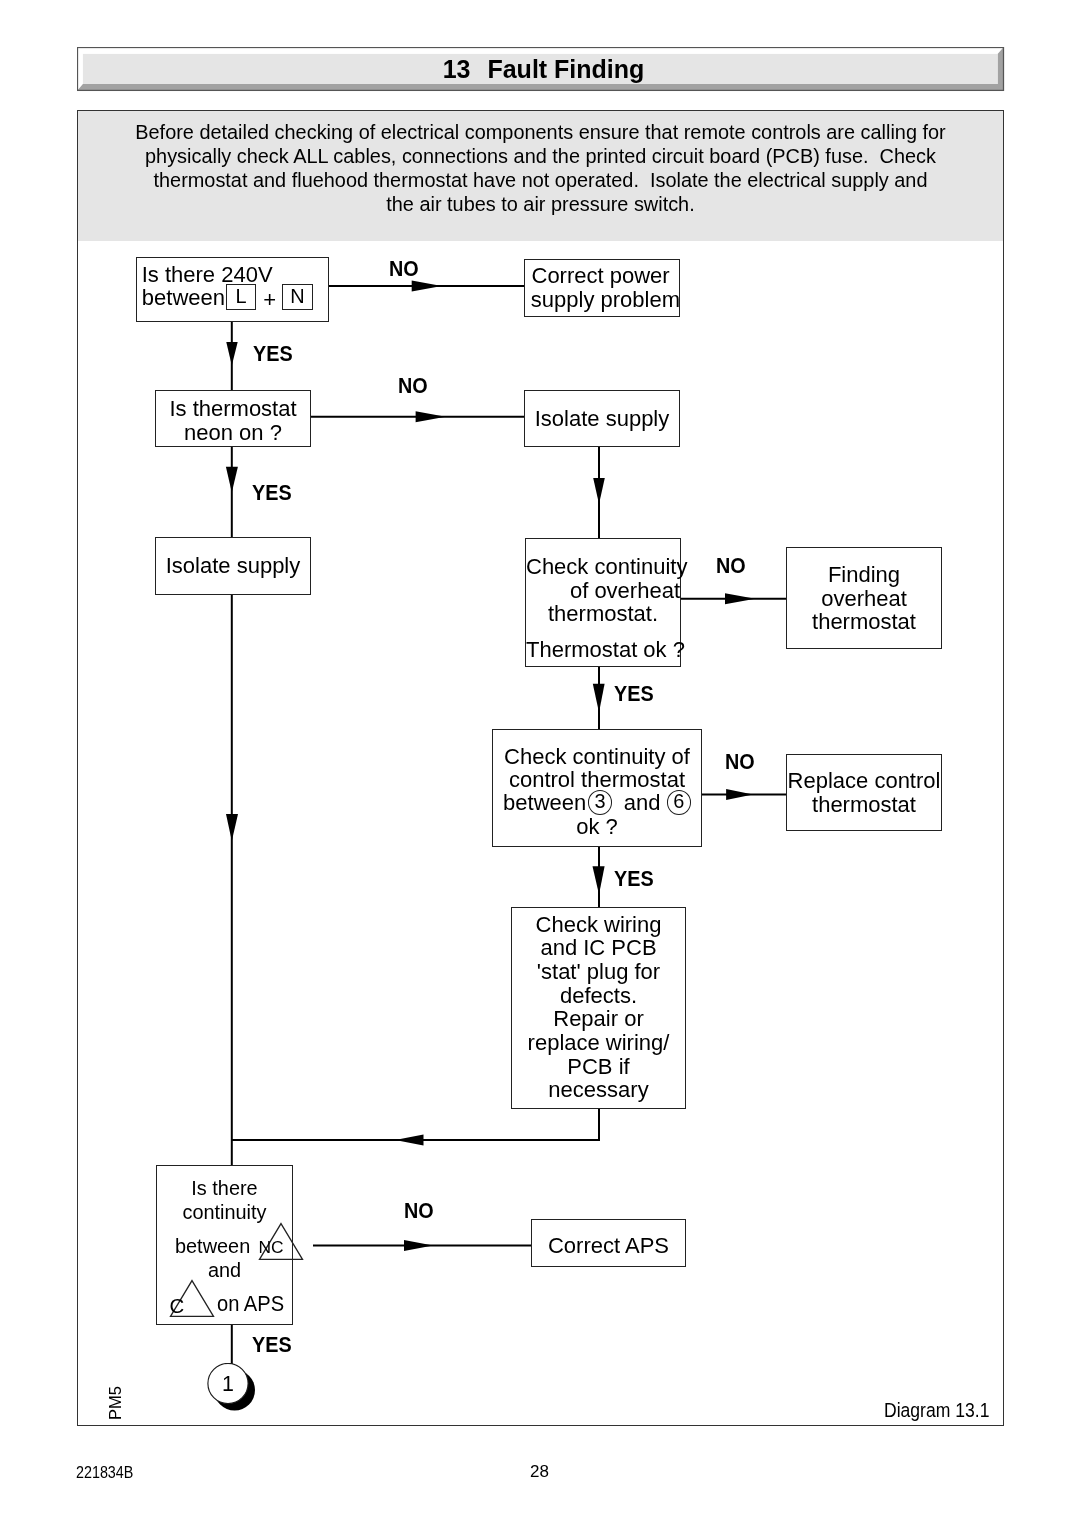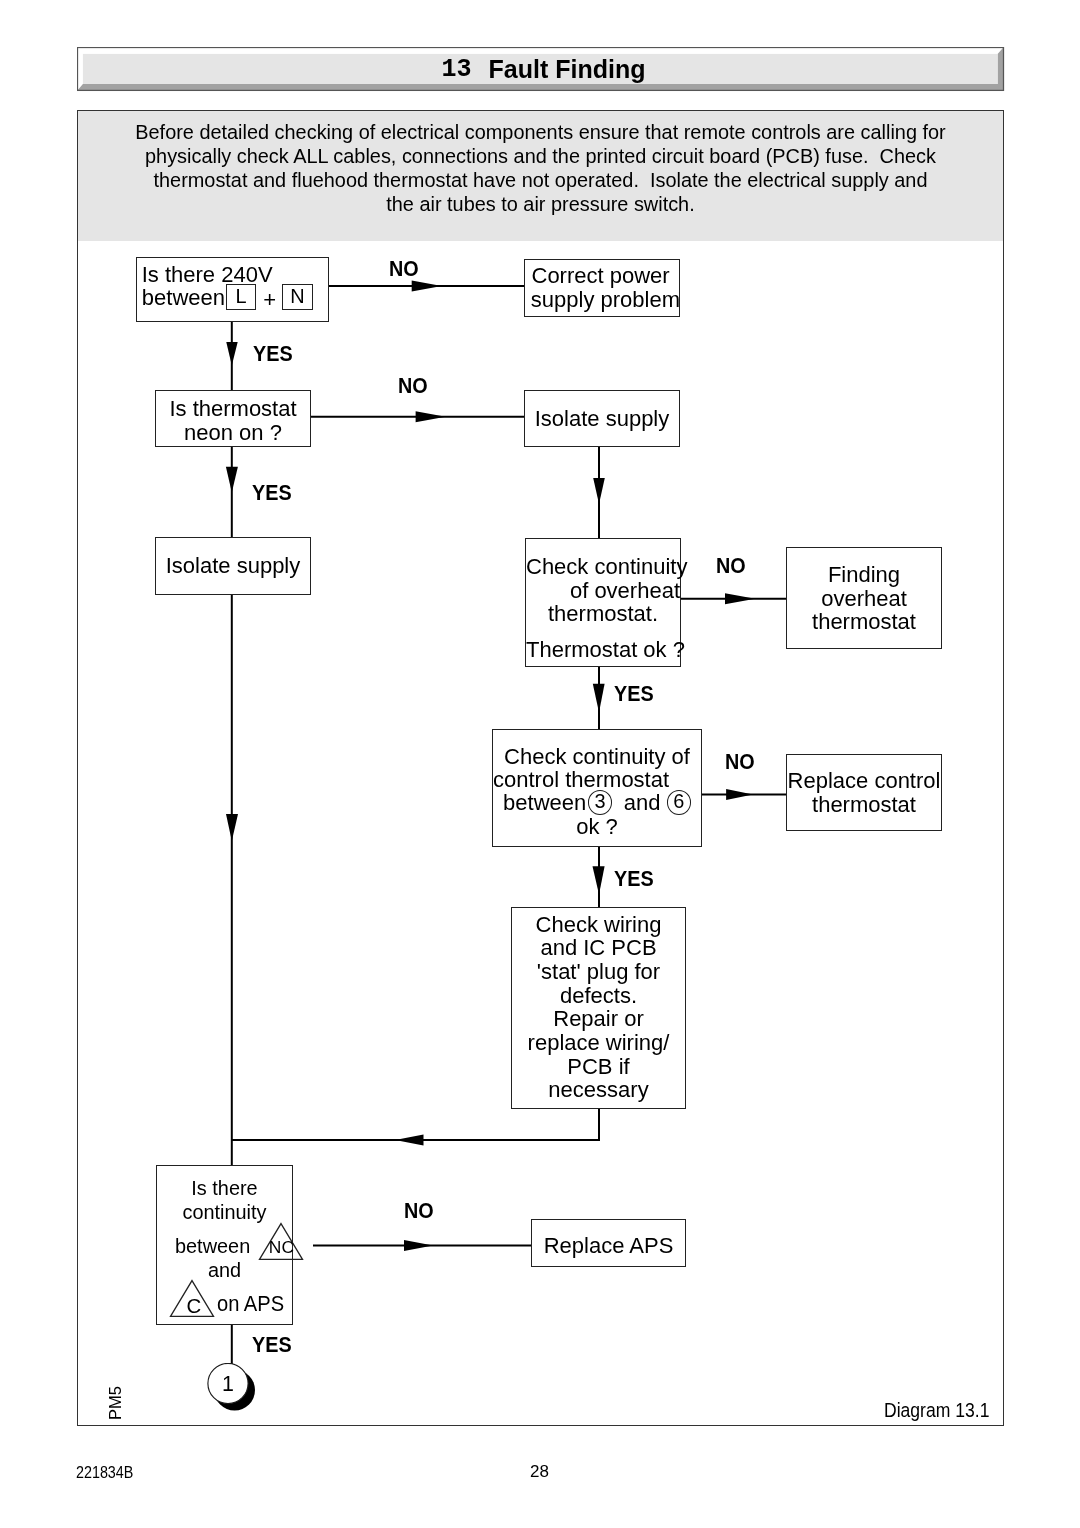--- a/index.html
+++ b/index.html
@@ -7,21 +7,21 @@
   body{width:1080px;height:1528px;position:relative;
        font-family:"Liberation Sans",sans-serif;color:#000;}
   .page{position:absolute;left:0;top:0;width:1080px;height:1528px;overflow:hidden;}
 
   
   .titlebar{position:absolute;left:77px;top:47px;width:927px;height:44px;}
   .titlebar svg{position:absolute;left:0;top:0;}
   .tb-text{position:absolute;left:9px;top:7px;width:915px;height:30px;
             display:flex;align-items:center;justify-content:center;
             font-size:25px;font-weight:bold;z-index:5;}
-  .tb-num{margin-right:17px;font-family:Liberation Mono, monospace;}
+  .tb-num{margin-right:17px;}
 
   
   .frame{position:absolute;left:77px;top:110px;width:927px;height:1316px;
          border:1px solid #333;box-sizing:border-box;background:#fff;}
 
   
   .intro{position:absolute;left:0;top:0;width:925px;height:130px;
          background:#e5e5e5;padding-top:10.4px;box-sizing:border-box;}
   .intro div{text-align:center;font-size:19.9px;line-height:23.7px;white-space:pre;}
 
@@ -43,21 +43,21 @@
            display:flex;align-items:center;justify-content:center;
            font-size:19.9px;line-height:20px;padding-bottom:2px;}
 
   .tri{position:relative;display:inline-block;}
   .tri svg{position:absolute;left:0;}
 
   .endcircle{position:absolute;z-index:3;}
   .endcircle .endnum{position:absolute;text-align:center;font-size:21.4px;line-height:23.7px;}
   .tri{position:absolute;}
   .tri svg{position:absolute;left:0;top:0;}
-  .tri-t{position:absolute;left:0;top:14px;text-align:center;font-size:17.4px;line-height:23.7px;}
+  .tri-t{position:absolute;left:0;top:14px;font-size:17.4px;line-height:23.7px;}
   .nbox-aps .abs{position:absolute;left:0;top:0;width:100%;height:100%;}
   .apsline{position:absolute;left:0;width:100%;text-align:center;font-size:19.9px;line-height:23.7px;}
 
   .sidecode{position:absolute;left:0;top:0;font-size:16.5px;
             transform:rotate(-90deg);transform-origin:0 0;white-space:nowrap;}
   .diagram-label{position:absolute;font-size:19.9px;line-height:23.7px;white-space:pre;
                  transform:scaleX(0.883);transform-origin:0 0;}
   .doccode{position:absolute;font-size:16.5px;line-height:19px;white-space:pre;
            transform:scaleX(0.868);transform-origin:0 0;}
   .pagenum{position:absolute;font-size:17px;line-height:19px;white-space:pre;}
@@ -125,21 +125,21 @@
         <div class="ln" style="left:0;width:100%;text-align:center;top:98.9px">Thermostat ok ?</div>
       </div>
       <div class="node" style="left:708px;top:436px;width:156px;height:102px">
         <div class="ln" style="left:0;width:100%;text-align:center;top:15.0px">Finding</div>
         <div class="ln" style="left:0;width:100%;text-align:center;top:38.8px">overheat</div>
         <div class="ln" style="left:0;width:100%;text-align:center;top:62.4px">thermostat</div>
       </div>
 
       <div class="node" style="left:414px;top:618px;width:210px;height:118px">
         <div class="ln" style="left:0;width:100%;text-align:center;top:14.5px">Check continuity of</div>
-        <div class="ln" style="left:0;width:100%;text-align:left;top:38px">control thermostat</div>
+        <div class="ln" style="left:0;width:100%;text-align:center;top:38px">control thermostat</div>
         <div class="ln" style="left:10.1px;top:61.3px">between</div>
         <div class="circnum" style="left:94.8px;top:60px">
             <span>3</span>
           </div>
         <div class="ln" style="left:130.8px;top:61.3px">and</div>
         <div class="circnum" style="left:173.7px;top:60px">
             <span>6</span>
           </div>
         <div class="ln" style="left:0;width:100%;text-align:center;top:84.7px">ok ?</div>
       </div>
@@ -175,21 +175,21 @@
           <span class="tri" style="left:12.4px;top:113.2px">
             <svg width="46" height="40" viewBox="0 0 46 40">
                 <path d="M23 1.6 L44.5 37.4 L1.5 37.4 Z" fill="none" stroke="#222" stroke-width="1.3"></path>
               </svg>
             <span class="tri-t" style="width:49px;font-size:20.4px;top:16.1px">C</span>
           </span>
         </div>
       </div>
 
       <div class="node" style="left:453px;top:1108px;width:155px;height:48px">
-        <div class="ln" style="left:0;width:100%;text-align:center;top:13.7px">Replace APS</div>
+        <div class="ln" style="left:0;width:100%;text-align:center;top:13.7px">Correct APS</div>
       </div>
 
       <svg class="wires" width="925" height="1314" viewBox="0 0 925 1314">
         <g stroke="#000" stroke-width="2" fill="none">
           <path d="M251,174.9 H446"></path>
           <path d="M153.8,211 V279"></path>
           <path d="M155,305.7 H446"></path>
           <path d="M153.8,336 V426"></path>
           <path d="M521,336 V427"></path>
           <path d="M153.8,484 V1054"></path>

